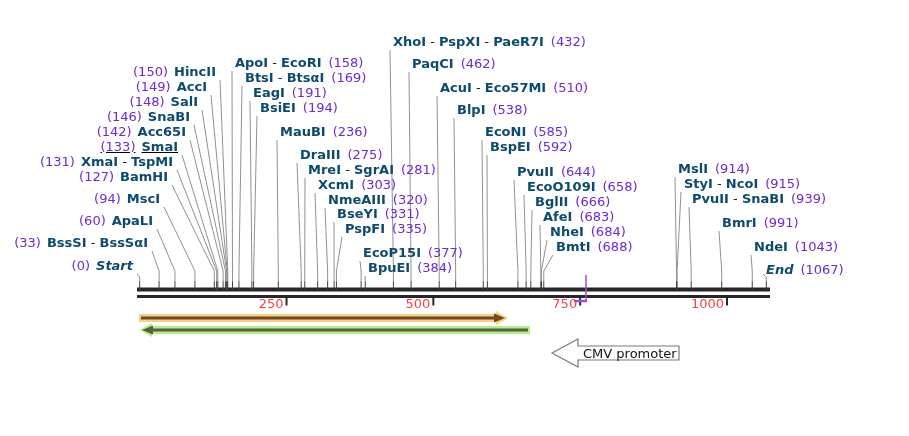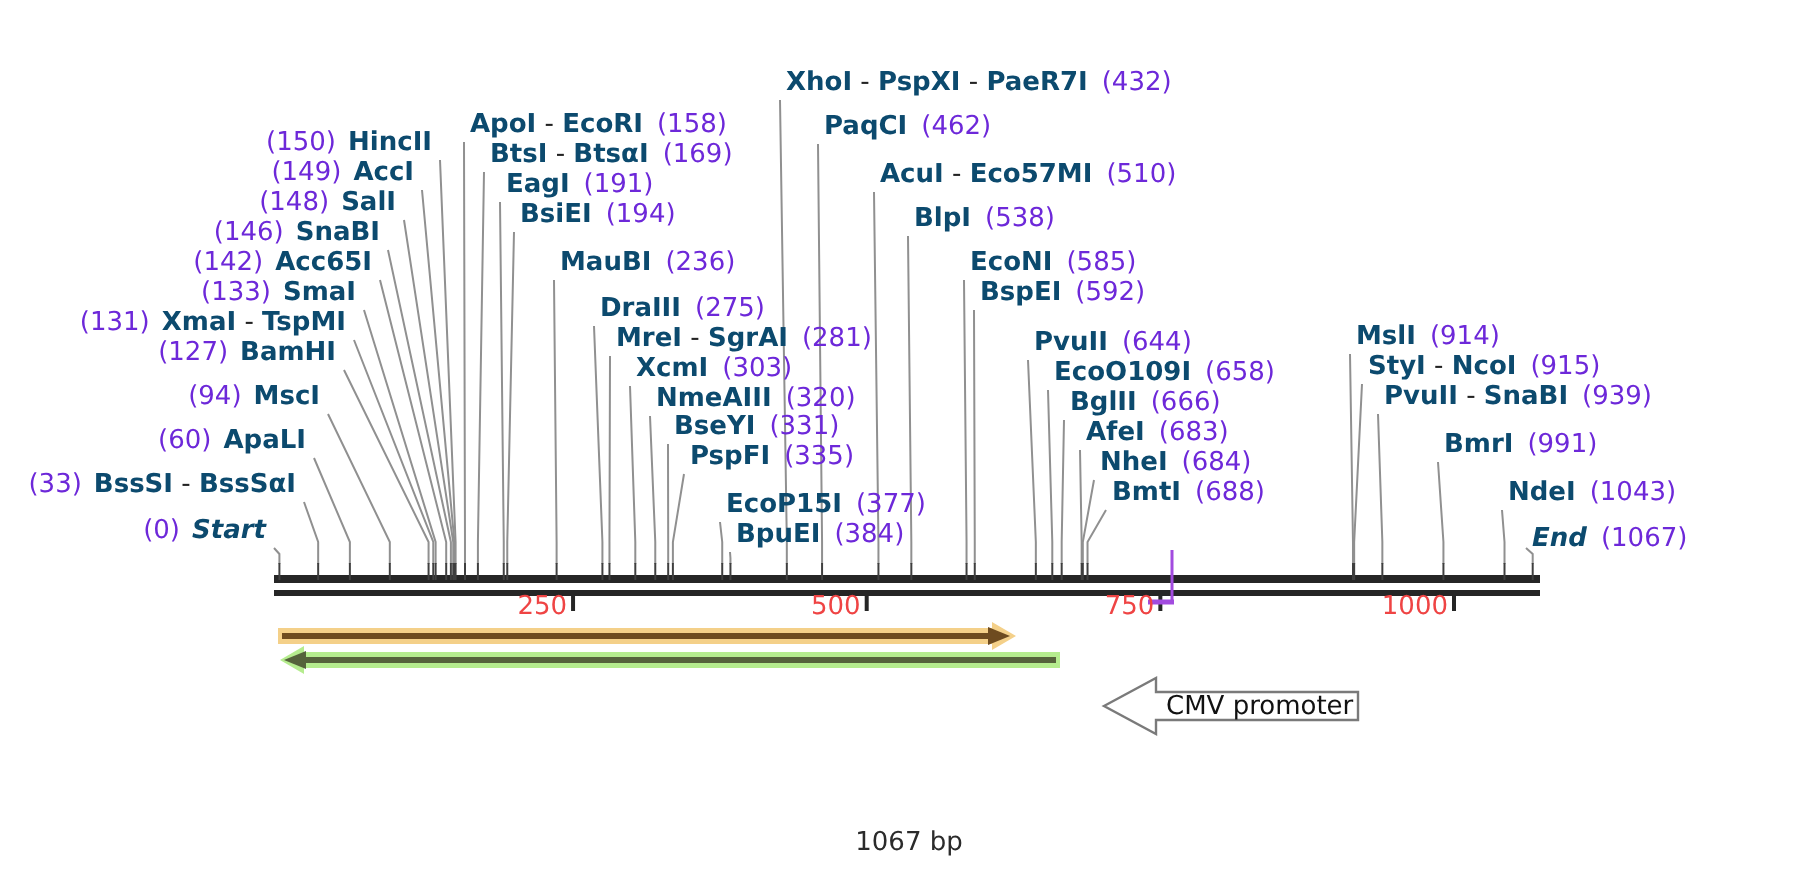--- a/index.html
+++ b/index.html
@@ -135,21 +135,21 @@
       <line x1="586" y1="275" x2="586" y2="301" stroke="#A24BDF" stroke-width="1.5"></line>
       <line x1="574" y1="301" x2="587" y2="301" stroke="#A24BDF" stroke-width="2.5"></line>
     </svg>
 
   <div id="labels">
       <div class="site-label" style="top: 64px; right: 693px;"><span class="pos pos-l">(150)</span><b>HincII</b></div>
       <div class="site-label" style="top: 79px; right: 702px;"><span class="pos pos-l">(149)</span><b>AccI</b></div>
       <div class="site-label" style="top: 94px; right: 711px;"><span class="pos pos-l">(148)</span><b>SalI</b></div>
       <div class="site-label" style="top: 109px; right: 719px;"><span class="pos pos-l">(146)</span><b>SnaBI</b></div>
       <div class="site-label" style="top: 124px; right: 723px;"><span class="pos pos-l">(142)</span><b>Acc65I</b></div>
-      <div class="site-label" style="top: 139px; right: 731px;"><span class="pos pos-l">(133)</span><b>SmaI</b></div>
+      <div class="site-label" style="top: 139px; right: 731px; text-decoration: underline;"><span class="pos pos-l">(133)</span><b>SmaI</b></div>
       <div class="site-label" style="top: 154px; right: 736px;"><span class="pos pos-l">(131)</span><b>XmaI</b><span class="dash"> - </span><b>TspMI</b></div>
       <div class="site-label" style="top: 169px; right: 741px;"><span class="pos pos-l">(127)</span><b>BamHI</b></div>
       <div class="site-label" style="top: 191px; right: 749px;"><span class="pos pos-l">(94)</span><b>MscI</b></div>
       <div class="site-label" style="top: 213px; right: 756px;"><span class="pos pos-l">(60)</span><b>ApaLI</b></div>
       <div class="site-label" style="top: 235px; right: 761px;"><span class="pos pos-l">(33)</span><b>BssSI</b><span class="dash"> - </span><b>BssSαI</b></div>
       <div class="site-label terminus" style="top: 258px; right: 776px;"><span class="pos pos-l">(0)</span><b>Start</b></div>
       <div class="site-label" style="top: 55px; left: 235px;"><b>ApoI</b><span class="dash"> - </span><b>EcoRI</b><span class="pos pos-r">(158)</span></div>
       <div class="site-label" style="top: 70px; left: 245px;"><b>BtsI</b><span class="dash"> - </span><b>BtsαI</b><span class="pos pos-r">(169)</span></div>
       <div class="site-label" style="top: 85px; left: 253px;"><b>EagI</b><span class="pos pos-r">(191)</span></div>
       <div class="site-label" style="top: 100px; left: 260px;"><b>BsiEI</b><span class="pos pos-r">(194)</span></div>
@@ -182,15 +182,14 @@
       <div class="site-label terminus" style="top: 262px; left: 766px;"><b>End</b><span class="pos pos-r">(1067)</span></div>
       <div class="ruler-num" style="left: 283.525px; top: 297px;">250</div>
       <div class="ruler-num" style="left: 430.35px; top: 297px;">500</div>
       <div class="ruler-num" style="left: 577.175px; top: 297px;">750</div>
       <div class="ruler-num" style="left: 724px; top: 297px;">1000</div>
     </div>
 
 
   <div class="promoter-label" style="left:583px;top:347px;">CMV promoter</div>
 
-  <div class="map-length">1067 bp</div>
 
 </div>
 
 </body></html>

